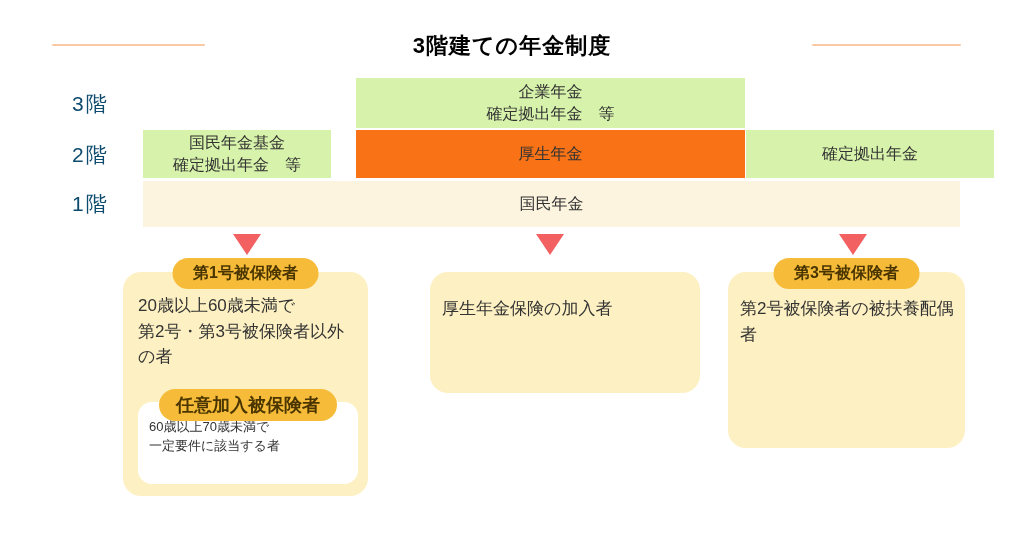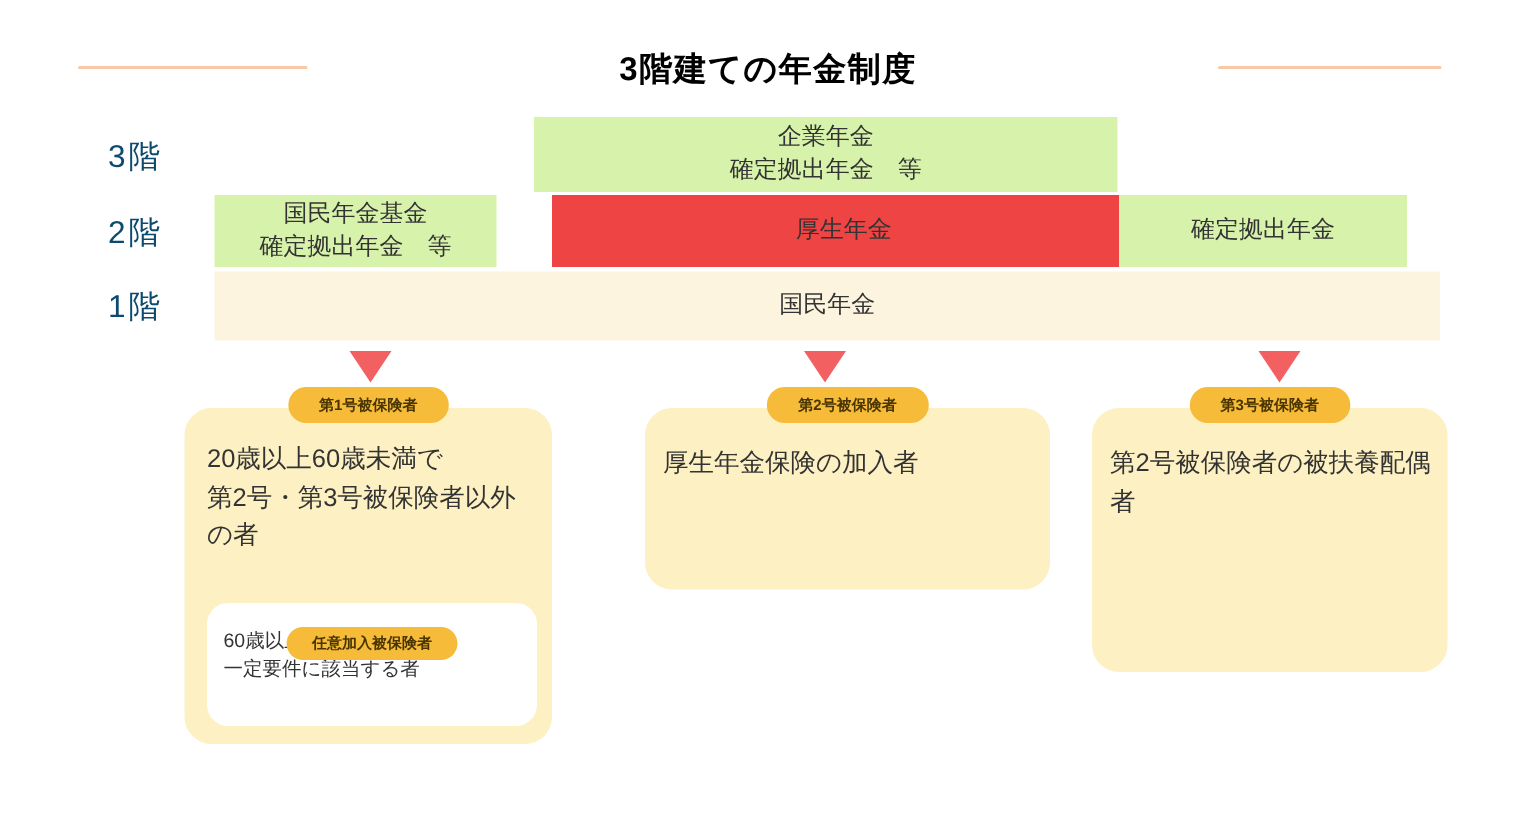--- a/index.html
+++ b/index.html
@@ -22,52 +22,52 @@
   .floor-label.f3 { top:90px; }
   .floor-label.f2 { top:141px; }
   .floor-label.f1 { top:190px; }
 
   
   .pbox {
     position:absolute; display:flex; align-items:center; justify-content:center;
     text-align:center; font-size:16px; line-height:1.35; color:#333; white-space:pre-line;
   }
   .green { background:#d7f3ab; }
-  .blue  { background:#ef4444;margin-left:12px; }
+  .blue  { background:#f97316; }
   .cream { background:#fcf4de;text-align:center; }
   .b3c { left:356px; top:78px;  width:389px; height:50px; }
   .b2l { left:143px; top:130px; width:188px; height:48px; }
   .b2c { left:356px; top:130px; width:389px; height:48px; }
-  .b2r { left:746px; top:130px; width:192px; height:48px; }
+  .b2r { left:746px; top:130px; width:248px; height:48px; }
   .b1  { left:143px; top:181px; width:817px; height:46px; }
 
   
   .tri {
     position:absolute; top:234px; width:0; height:0;
     border-left:14px solid transparent; border-right:14px solid transparent;
     border-top:21px solid #f26062;
   }
   .t1 { left:233px; } .t2 { left:536px; } .t3 { left:839px; }
 
   
   .card { position:absolute; background:#fdf0c2; border-radius:18px; color:#333; }
   .card1 { left:123px; top:272px; width:245px; height:224px; }
   .card2 { left:430px; top:272px; width:270px; height:121px; }
   .card3 { left:728px; top:272px; width:237px; height:176px; }
   .badge {
     position:absolute; top:-14px; left:50%; transform:translateX(-50%);
-    background:#f6bc39; color:#4a3500; font-weight:bold; font-size:10px;
+    background:#f6bc39; color:#4a3500; font-weight:bold; font-size:16px;
     padding:5px 21px; border-radius:999px; white-space:nowrap;
   }
   .card-text { padding:21px 12px 0 15px; font-size:17px; line-height:1.5; white-space:pre-line; }
   .card2 .card-text, .card3 .card-text { padding:24px 10px 0 12px; }
 
   
   .sub-card { position:absolute; left:15px; top:130px; width:220px; height:82px; background:#ffffff; border-radius:14px; }
-  .sub-card .badge { font-size:10px; padding:4px 17px; top:-13px;margin-top:29px; }
+  .sub-card .badge { font-size:18px; padding:4px 17px; top:-13px; }
   .sub-text { padding:16px 8px 0 11px; font-size:13px; line-height:1.45; white-space:pre-line; }
 </style>
 </head>
 <body>
 
 <div class="page">
 
   <div class="title-line left"></div>
   <h1 class="page-title">3階建ての年金制度</h1>
   <div class="title-line right"></div>
@@ -93,21 +93,20 @@
     <div class="card-text">20歳以上60歳未満で
 第2号・第3号被保険者以外の者</div>
     <div class="sub-card">
       <div class="badge">任意加入被保険者</div>
       <div class="sub-text">60歳以上70歳未満で
 一定要件に該当する者</div>
     </div>
   </div>
 
   <div class="card card2">
-    <div class="badge">第2号被保険者</div>
     <div class="card-text">厚生年金保険の加入者</div>
   </div>
 
   <div class="card card3">
     <div class="badge">第3号被保険者</div>
     <div class="card-text">第2号被保険者の被扶養配偶者</div>
   </div>
 
 </div>
 

